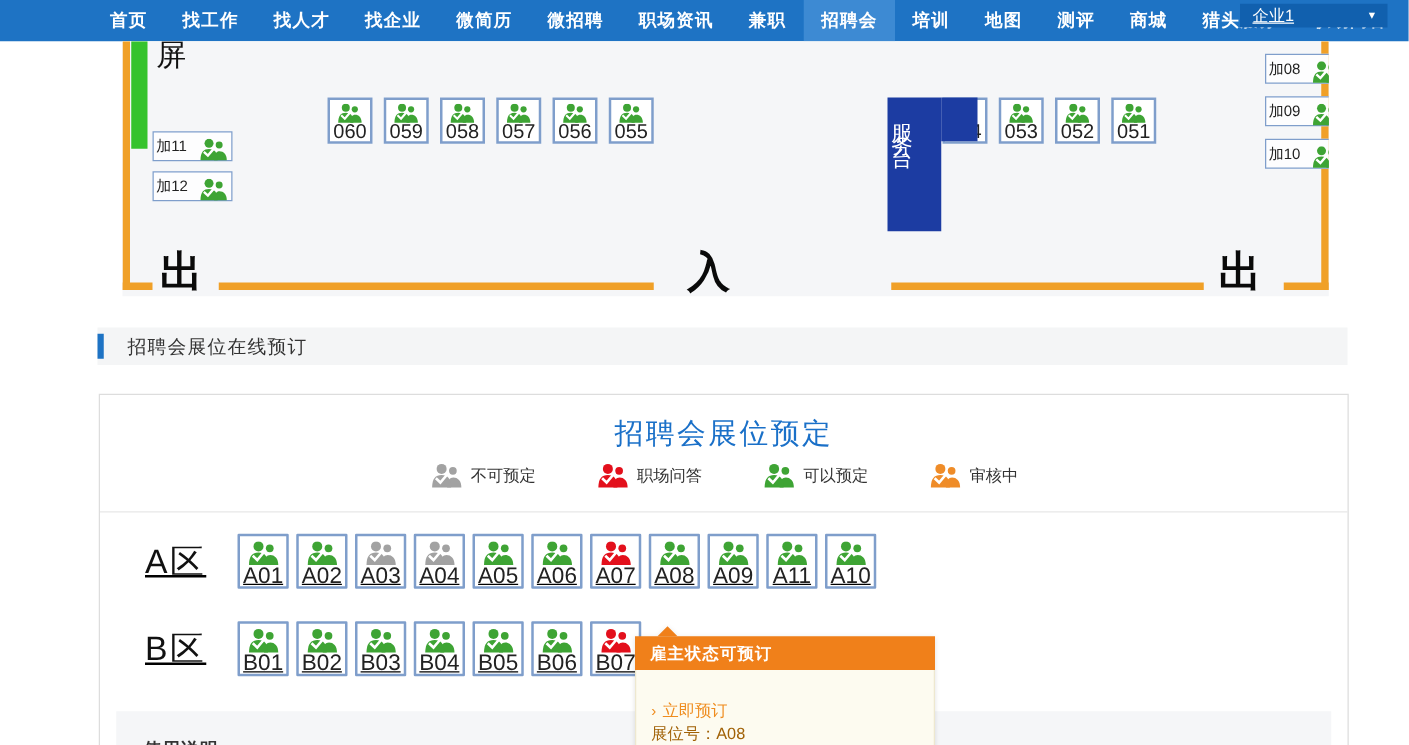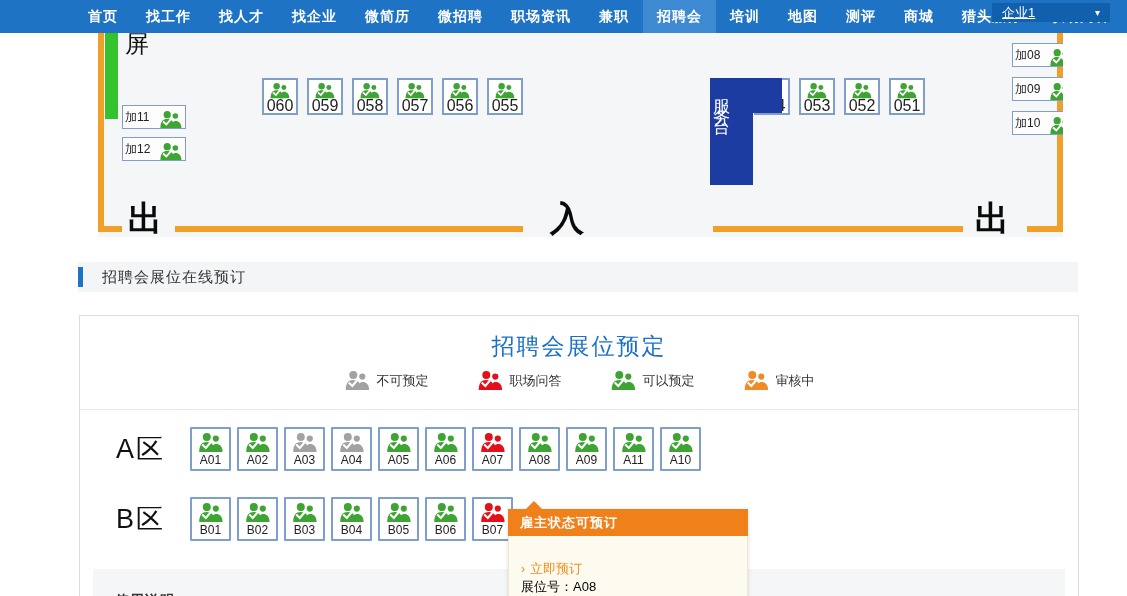--- a/index.html
+++ b/index.html
@@ -75,51 +75,51 @@
   .panel { position: absolute; left: 79px; top: 315px; width: 1000px; height: 330px;
     background: #fff; border: 1px solid #ddd; }
   .panel-head { height: 94px; border-bottom: 1px solid #e8e8e8; text-align: center; }
   .panel-title { font-size: 23px; font-weight: 400; color: var(--title-blue, #1a70c8);
     padding-top: 15px; letter-spacing: 2px; }
   .legend { display: flex; justify-content: center; gap: 48px; margin-top: 9px; }
   .legend-item { display: flex; align-items: center; gap: 6px; }
   .legend-item .ppl svg { width: 27px; height: 20px; display: block; }
   .legend-label { font-size: 13px; color: #333; }
 
-  .zones { padding: 16px 0 0 36px; }
+  .zones { padding: 16px 0 0 36px; text-decoration: underline; }
   .zone-row { display: flex; align-items: center; height: 46px; margin-bottom: 24px; }
   .zone-row:last-child { margin-bottom: 0; }
   .zone-name { font-size: 27px; color: #111; width: 72px; letter-spacing: 2px; }
   .booths { display: flex; gap: 6px; margin-left: 2px; }
   .booth { width: 41px; height: 44px; background: #fff; border: 2px solid #7f9ecb;
     border-radius: 1px; display: flex; flex-direction: column; align-items: center;
     justify-content: flex-end; padding-bottom: 2px; cursor: pointer; }
   .booth .ppl svg { width: 26px; height: 20px; display: block; }
-  .booth-label { font-size: 12px; color: #222; line-height: 14px; }
+  .booth-label { font-size: 18px; color: #222; line-height: 14px; }
 
   
   .green { color: var(--booth-green, #3ea434); }
   .red { color: var(--booth-red, #e3101c); }
   .gray { color: var(--booth-gray, #a2a2a2); }
   .orange { color: var(--booth-orange, #ef8c28); }
 
   
   .tooltip { position: absolute; left: 508px; top: 501px; width: 240px; z-index: 5;
     filter: drop-shadow(0 1px 2px rgba(0,0,0,0.12)); }
   .tt-arrow { position: absolute; left: 18px; top: 0; width: 0; height: 0;
     border-left: 8px solid transparent; border-right: 8px solid transparent;
     border-bottom: 8px solid var(--tooltip-orange, #f0801a); }
   .tt-head { margin-top: 8px; height: 27px; line-height: 27px; background: var(--tooltip-orange, #f0801a);
     color: #fff; font-size: 13px; font-weight: 600; padding-left: 12px; letter-spacing: 1px; }
   .tt-body { background: #fdfbf0; border: 1px solid #eee8cf; border-top: none; padding: 11px 12px 10px; }
   .tt-price { font-size: 13px; font-weight: 600; color: #444; }
   .tt-row { display: flex; align-items: baseline; justify-content: space-between; margin-top: 13px; flex-direction: column; }
   .tt-action { color: var(--link-orange, #ef8c1e); font-size: 13px; text-decoration: none; cursor: pointer; }
   .tt-action-glyph { font-size: 12px; margin-right: 5px; }
-  .tt-boothno { font-size: 13px; color: #000000; }
+  .tt-boothno { font-size: 13px; color: #a16207; }
 
   
   .panel-footer { margin: 27px 13px 0; height: 50px; background: #f5f6f8;
     padding: 22px 0 0 22px; overflow: hidden; }
   .footer-cut { font-size: 14px; font-weight: 600; color: #333; letter-spacing: 1px; }
 </style>
 </head>
 <body>
 
 <div class="page">

